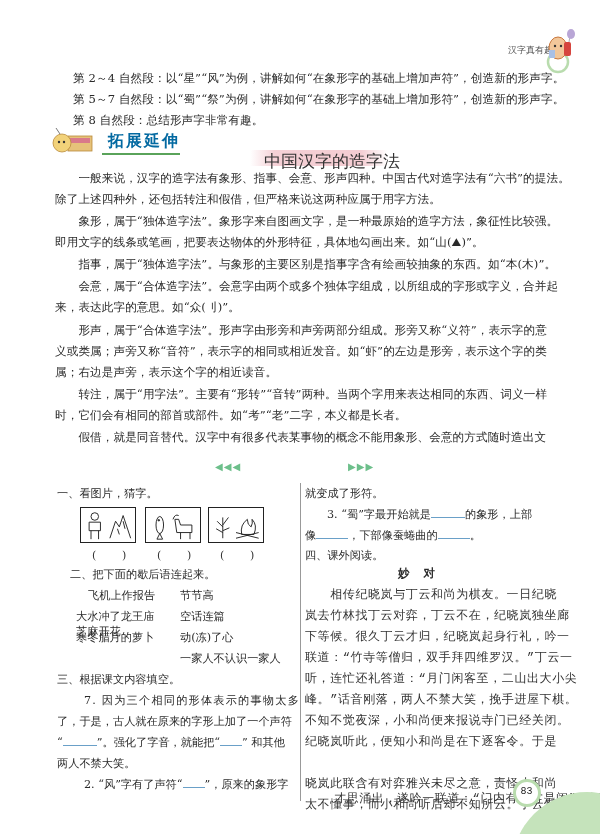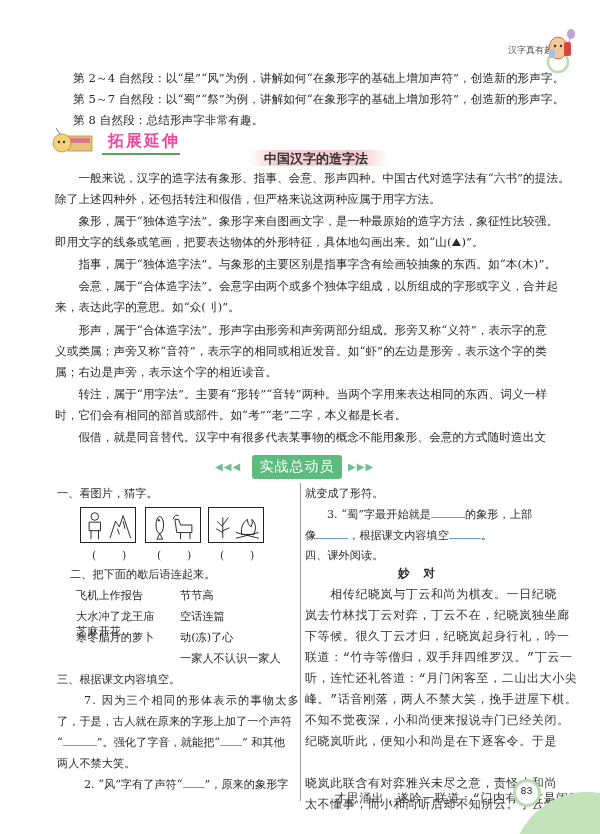--- a/index.html
+++ b/index.html
@@ -6,26 +6,26 @@
   html, body { width:600px; height:834px; background:#ffffff; overflow:hidden; }
   body { position:relative; font-family:"DejaVu Serif","Liberation Serif",serif; color:#2a2a2a; }
 
   .header-tag { position:absolute; left:508px; top:44px; font-family:"DejaVu Sans","Liberation Sans",sans-serif; font-size:9px; color:#555; }
   .mascot { position:absolute; left:540px; top:28px; width:40px; height:46px; }
 
   .para { position:absolute; font-size:11.6px; line-height:21.5px; white-space:nowrap; letter-spacing:0.1px; }
 
   .section-title-wrap { position:absolute; left:50px; top:127px; width:130px; height:30px; }
   .section-icon { position:absolute; left:0; top:0; width:46px; height:30px; }
-  .section-title { position:absolute; left:58px; top:4px; font-size:16px; font-weight:bold; letter-spacing:2px; color:#ec4899; }
+  .section-title { position:absolute; left:58px; top:4px; font-size:16px; font-weight:bold; letter-spacing:2px; color:#0369a1; }
   .section-underline { position:absolute; left:52px; top:26px; width:78px; height:2px; background:#5aa35a; }
 
   .sub-title-band { position:absolute; left:250px; top:150px; width:138px; height:16px;
     background:linear-gradient(90deg, rgba(236,180,188,0) 0%, rgba(236,170,180,0.55) 18%, rgba(236,170,180,0.6) 80%, rgba(236,170,180,0) 100%); }
-  .sub-title { position:absolute; left:264px; top:150px; font-size:13px; font-weight:bold; color:#333; }
+  .sub-title { position:absolute; left:264px; top:150px; font-size:17px; font-weight:normal; color:#333; }
 
   .banner { position:absolute; left:215px; top:455px; width:170px; height:26px; }
   .banner .arrows-left { position:absolute; left:0; top:6px; font-size:10px; color:#6dbf8b; letter-spacing:1px; }
   .banner .pill { position:absolute; left:37px; top:0; width:90px; height:24px; background:#5dbb7e; border-radius:3px; }
   .banner .pill-label { position:absolute; left:0; top:3px; width:90px; text-align:center; color:#fff; font-family:"DejaVu Sans","Liberation Sans",sans-serif; font-size:14px; letter-spacing:1px; }
   .banner .arrows-right { position:absolute; left:133px; top:6px; font-size:10px; color:#6dbf8b; letter-spacing:1px; }
 
   .col-divider { position:absolute; left:300px; top:483px; width:1px; height:318px; background:#999; }
 
   .q { position:absolute; font-size:11.2px; line-height:21px; white-space:nowrap; }
@@ -90,23 +90,20 @@
 <div class="para" style="left:55px; top:297px;">来，表达此字的意思。如“众(⺉)”。</div>
 <div class="para" style="left:55px; top:320px;">　　形声，属于“合体造字法”。形声字由形旁和声旁两部分组成。形旁又称“义符”，表示字的意</div>
 <div class="para" style="left:55px; top:341px;">义或类属；声旁又称“音符”，表示字的相同或相近发音。如“虾”的左边是形旁，表示这个字的类</div>
 <div class="para" style="left:55px; top:362px;">属；右边是声旁，表示这个字的相近读音。</div>
 <div class="para" style="left:55px; top:384px;">　　转注，属于“用字法”。主要有“形转”“音转”两种。当两个字用来表达相同的东西、词义一样</div>
 <div class="para" style="left:55px; top:405px;">时，它们会有相同的部首或部件。如“考”“老”二字，本义都是长者。</div>
 <div class="para" style="left:55px; top:427px;">　　假借，就是同音替代。汉字中有很多代表某事物的概念不能用象形、会意的方式随时造出文</div>
 
 <div class="banner">
   <span class="arrows-left">◀◀◀</span>
-  <div class="pill">
-    <div class="pill-label">实战总动员</div>
-  </div>
   <span class="arrows-right">▶▶▶</span>
 </div>
 
 <div class="col-divider"></div>
 
 <div class="q" style="left:57px; top:483px;">一、看图片，猜字。</div>
 
 <div class="pic-box" style="left:80px; top:507px;">
   <svg viewBox="0 0 56 36">
     <g fill="none" stroke="#222" stroke-width="1">
@@ -147,21 +144,21 @@
 </div>
 
 <span class="paren" style="left:92px; top:549px;">(</span>
 <span class="paren" style="left:122px; top:549px;">)</span>
 <span class="paren" style="left:157px; top:549px;">(</span>
 <span class="paren" style="left:187px; top:549px;">)</span>
 <span class="paren" style="left:220px; top:549px;">(</span>
 <span class="paren" style="left:250px; top:549px;">)</span>
 
 <div class="q" style="left:57px; top:564px;margin-left:13px;">二、把下面的歇后语连起来。</div>
-<div class="q" style="left:76px; top:585px;">飞机上作报告</div>
+<div class="q" style="left:88px; top:585px;">飞机上作报告</div>
 <div class="q" style="left:76px; top:606px;">大水冲了龙王庙</div>
 <div class="q" style="left:76px; top:627px;">寒冬腊月的萝卜</div>
 <div class="q" style="left:76px; top:621px;">芝麻开花</div>
 <div class="q" style="left:180px; top:585px;">节节高</div>
 <div class="q" style="left:180px; top:606px;">空话连篇</div>
 <div class="q" style="left:180px; top:627px;">动(冻)了心</div>
 <div class="q" style="left:180px; top:648px;text-align:right;">一家人不认识一家人</div>
 
 <div class="q" style="left:57px; top:669px;">三、根据课文内容填空。</div>
 <div class="q" style="left:84px; top:690px; letter-spacing:1.2px;">7. 因为三个相同的形体表示的事物太多</div>
@@ -172,21 +169,21 @@
 <div class="q" style="left:57px; top:753px;">两人不禁大笑。</div>
 <div class="q" style="left:84px; top:774px;">
   <span>2. “风”字有了声符“</span><span class="blank" style="width:22px;"></span><span>”，原来的象形字</span>
 </div>
 
 <div class="q" style="left:305px; top:483px;">就变成了形符。</div>
 <div class="q" style="left:327px; top:504px;">
   <span>3. “蜀”字最开始就是</span><span class="blank" style="width:34px;"></span><span>的象形，上部</span>
 </div>
 <div class="q" style="left:305px; top:525px;">
-  <span>像</span><span class="blank" style="width:32px;"></span><span>，根据课文内容填空</span><span class="blank" style="width:32px;"></span><span>。</span>
+  <span>像</span><span class="blank" style="width:32px;"></span><span>，下部像蚕蜷曲的</span><span class="blank" style="width:32px;"></span><span>。</span>
 </div>
 <div class="q" style="left:305px; top:545px;">四、课外阅读。</div>
 <div class="story-title" style="top:566px;">妙对</div>
 
 <div class="story" style="top:585px;">　　相传纪晓岚与丁云和尚为棋友。一日纪晓</div>
 <div class="story" style="top:606px;">岚去竹林找丁云对弈，丁云不在，纪晓岚独坐廊</div>
 <div class="story" style="top:627px;">下等候。很久丁云才归，纪晓岚起身行礼，吟一</div>
 <div class="story" style="top:648px;">联道：“竹寺等僧归，双手拜四维罗汉。”丁云一</div>
 <div class="story" style="top:669px;">听，连忙还礼答道：“月门闲客至，二山出大小尖</div>
 <div class="story" style="top:690px;">峰。”话音刚落，两人不禁大笑，挽手进屋下棋。</div>

